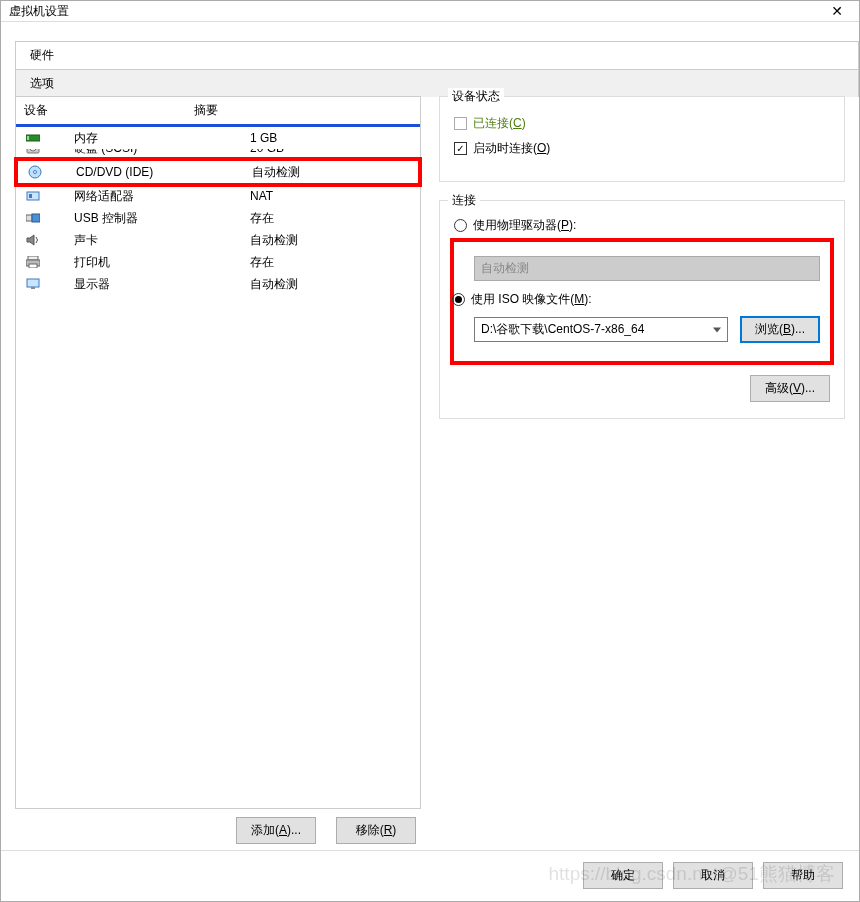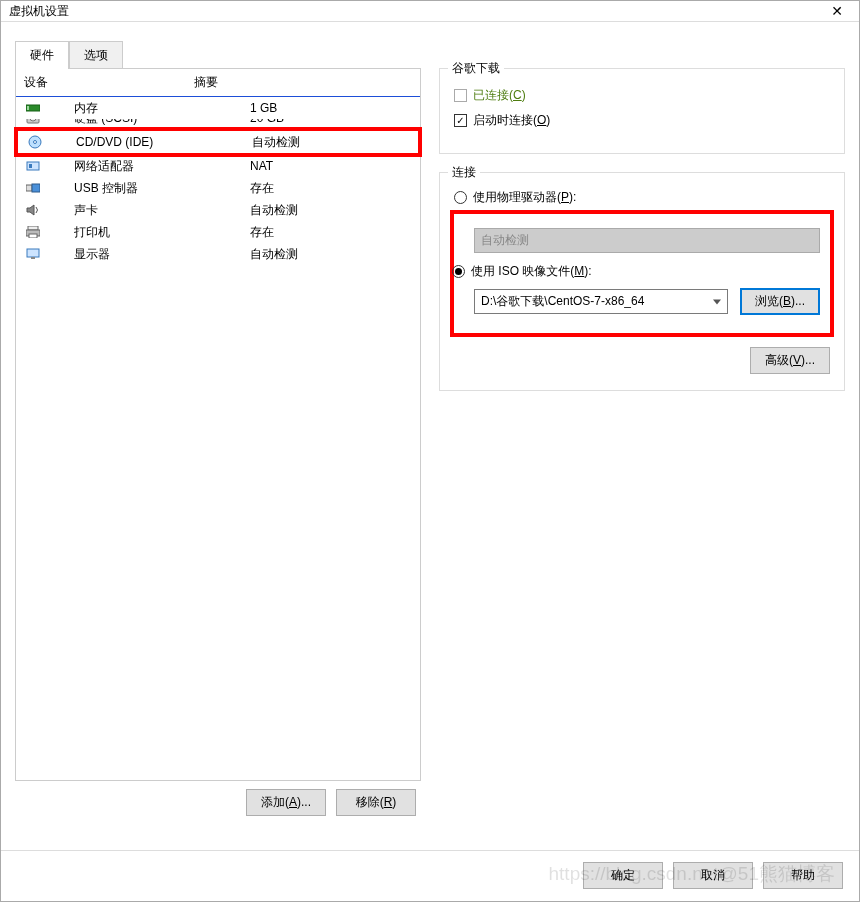--- a/index.html
+++ b/index.html
@@ -1,37 +1,37 @@
 <!DOCTYPE html>
 <html><head>
 <meta charset="utf-8">
 <style>
   * { box-sizing: border-box; font-family: "Microsoft YaHei", "Segoe UI", sans-serif; }
   body { margin: 0; background: #fff; font-size: 12px; color: #000; }
   .window { width: 860px; height: 902px; border: 1px solid #aaa; position: relative; background: #fff; }
   .titlebar { height: 21px; display: flex; align-items: center; padding: 0 8px; border-bottom: 1px solid #ddd; }
   .titlebar .title { flex: 1; }
   .close-x { font-size: 14px; cursor: default; padding: 4px 8px; }
-  .tabs { display: flex; margin: 18px 0 0 14px; }
+  .tabs { display: flex; margin: 18px 0 0 14px; flex-direction: column; }
   .tab { padding: 5px 14px; border: 1px solid #ccc; border-bottom: none; background: #fff; position: relative; top: 1px; z-index: 2; }
   .tab.inactive { background: #f0f0f0; z-index: 0; }
   .body-row { display: flex; margin: 0 14px; }
   .left-panel { width: 406px; border: 1px solid #ccc; height: 713px; position: relative; }
   .right-panel { flex: 1; padding-left: 18px; }
-  .dev-header { display: flex; padding: 5px 8px; border-bottom: 1px solid #1d4ed8; }
+  .dev-header { display: flex; padding: 5px 8px; border-bottom: 3px solid #1d4ed8; }
   .dev-header .col-dev { width: 170px; }
   .dev-list { }
   .dev-row { display: flex; align-items: center; padding: 2px 8px; height: 22px; gap: 28px; }
   .dev-row .icon-slot { width: 18px; display: flex; align-items: center; justify-content: center; margin-right: 4px; }
   .dev-row .name { width: 148px; }
   .dev-row .summary { flex: 1; }
   .truncated-top { height: 10px; overflow: hidden; }
   .truncated-top .dev-row { margin-top: -12px; }
   .highlight-red { border: 4px solid #ff0000; margin: -2px; }
-  .left-btns { position: absolute; bottom: -36px; right: 4px; display: flex; gap: 10px; }
+  .left-btns { position: absolute; bottom: -36px; right: 4px; display: flex; gap: 20px; }
   .btn { border: 1px solid #adadad; background: #e1e1e1; padding: 4px 12px; font-size: 12px; min-width: 80px; text-align: center; }
   .btn.focus { border: 2px solid #0078d7; padding: 3px 11px; }
   .groupbox { border: 1px solid #ddd; margin-top: 8px; padding: 14px 14px 16px 14px; position: relative; }
   .groupbox .legend { position: absolute; top: -9px; left: 8px; background: #fff; padding: 0 4px; }
   .chkrow { display: flex; align-items: center; margin: 4px 0 8px 0; gap: 6px; }
   .chkbox, .radiobox { width: 13px; height: 13px; border: 1px solid #333; display: inline-flex; align-items: center; justify-content: center; font-size: 10px; line-height: 1; }
   .chkbox.disabled { border-color: #aaa; }
   .radiobox { border-radius: 50%; }
   .radiobox .dot { width: 7px; height: 7px; border-radius: 50%; background: #000; }
   .ul { text-decoration: underline; }
@@ -167,21 +167,21 @@
 
       <div class="left-btns">
         <div class="btn"><span>添加(<span class="ul">A</span>)...</span></div>
         <div class="btn"><span>移除(<span class="ul">R</span>)</span></div>
       </div>
     </div>
 
     <div class="right-panel">
 
       <div class="groupbox" style="margin-top:0;">
-        <span class="legend">谷歌下载</span>
+        <span class="legend">设备状态</span>
         <div class="chkrow">
           <span class="chkbox disabled"></span>
           <span style="color:#4d7c0f;">
             <span>已连接(<span class="ul">C</span>)</span>
           </span>
         </div>
         <div class="chkrow">
           <span class="chkbox">✓</span>
           <span>
             <span>启动时连接(<span class="ul">O</span>)</span>

